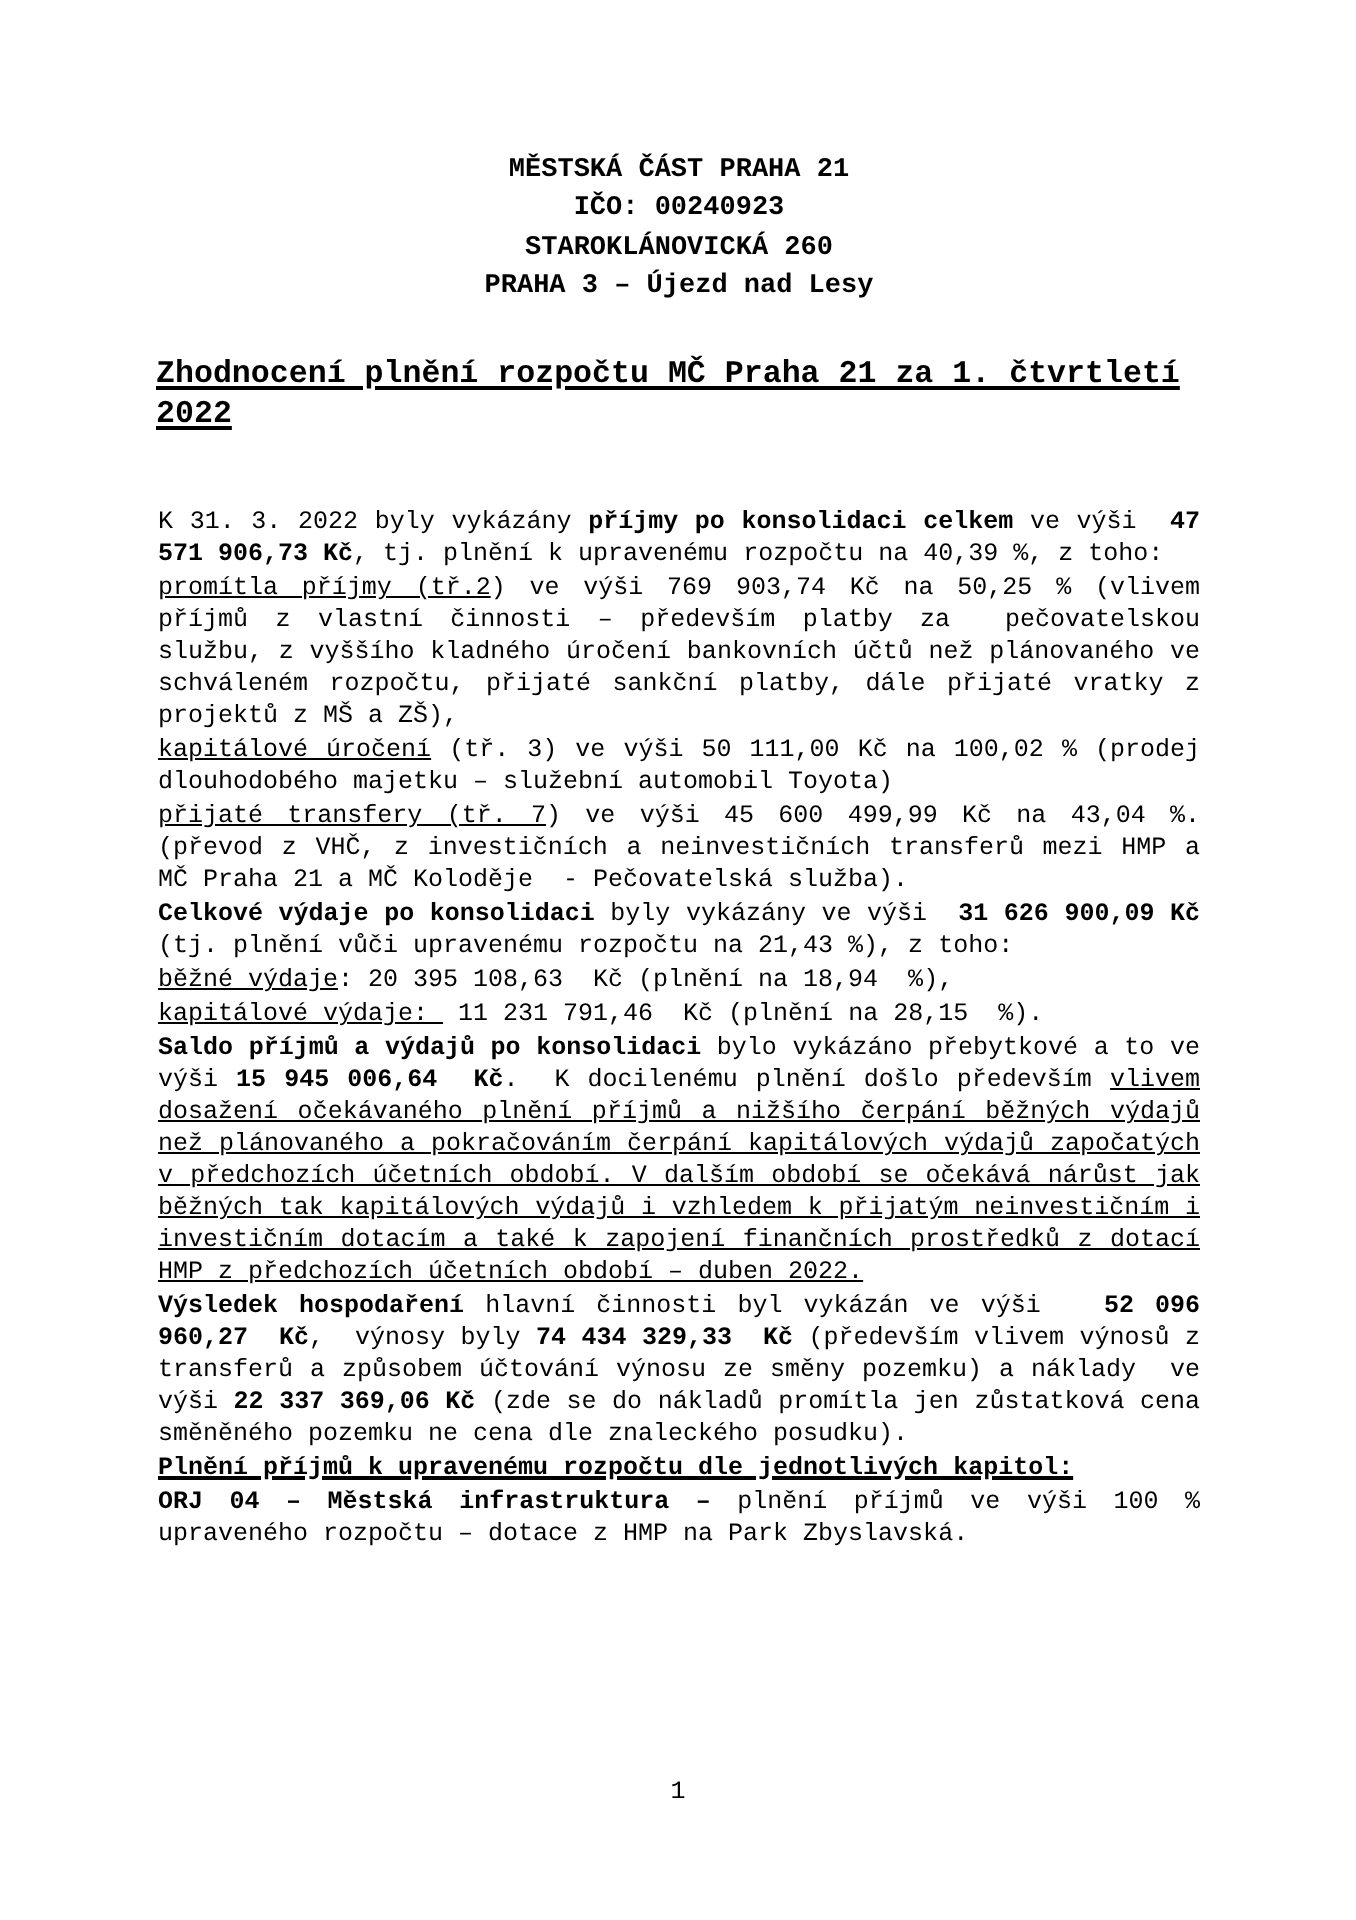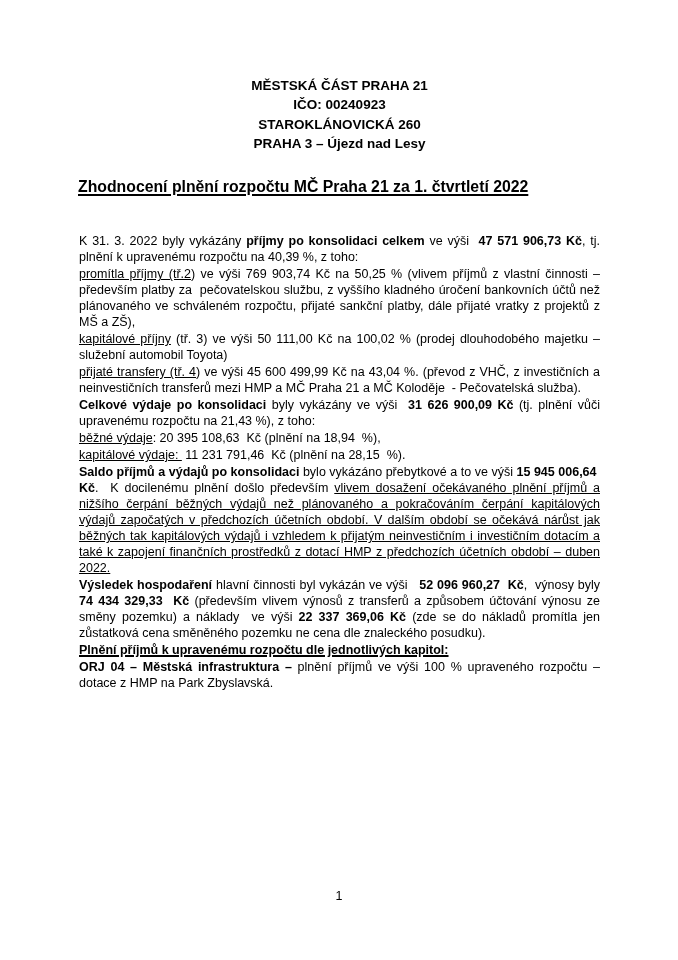--- a/index.html
+++ b/index.html
@@ -6,21 +6,21 @@
     margin: 0;
     padding: 0;
     background: #ffffff;
   }
   .page {
     position: relative;
     width: 678px;
     height: 960px;
     background: #ffffff;
     color: #000000;
-    font-family: Liberation Sans, sans-serif;
+    font-family: Liberation Mono, monospace;
     overflow: hidden;
   }
   .content {
     position: absolute;
     left: 78px;
     top: 0;
     width: 523px;
   }
   .letterhead {
     padding-top: 76px;
@@ -81,22 +81,22 @@
       <div>PRAHA 3 – Újezd nad Lesy</div>
     </div>
 
     <div class="doc-title">
       <span class="title-text">Zhodnocení plnění rozpočtu MČ Praha 21 za 1. čtvrtletí 2022</span>
     </div>
 
     <div class="body-text">
       <p><span>K 31. 3. 2022 byly vykázány </span><span class="b">příjmy po konsolidaci celkem</span><span> ve výši&nbsp; </span><span class="b">47 571 906,73 Kč</span><span>, tj. plnění k upravenému rozpočtu na 40,39 %, z toho:</span></p>
       <p><span class="u">promítla příjmy (tř.2</span><span>) ve výši 769 903,74 Kč na 50,25 % (vlivem příjmů z vlastní činnosti – především platby za&nbsp; pečovatelskou službu, z vyššího kladného úročení bankovních účtů než plánovaného ve schváleném rozpočtu, přijaté sankční platby, dále přijaté vratky z projektů z MŠ a ZŠ),</span></p>
-      <p><span class="u">kapitálové příjny</span><span> (tř. 3) ve výši 50 111,00 Kč na 100,02 % (prodej dlouhodobého majetku – služební automobil Toyota)</span></p>
-      <p><span class="u">přijaté transfery (tř. 4</span><span>) ve výši 45 600 499,99 Kč na 43,04 %. (převod z VHČ, z investičních a neinvestičních transferů mezi HMP a MČ Praha 21 a MČ Koloděje&nbsp; - Pečovatelská služba).</span></p>
+      <p><span class="u">kapitálové úročení</span><span> (tř. 3) ve výši 50 111,00 Kč na 100,02 % (prodej dlouhodobého majetku – služební automobil Toyota)</span></p>
+      <p><span class="u">přijaté transfery (tř. 7</span><span>) ve výši 45 600 499,99 Kč na 43,04 %. (převod z VHČ, z investičních a neinvestičních transferů mezi HMP a MČ Praha 21 a MČ Koloděje&nbsp; - Pečovatelská služba).</span></p>
       <p class="mt8"><span class="b">Celkové výdaje po konsolidaci</span><span> byly vykázány ve výši&nbsp; </span><span class="b">31 626 900,09 Kč</span><span> (tj. plnění vůči upravenému rozpočtu na 21,43 %), z toho:</span></p>
       <p><span class="u">běžné výdaje</span><span>: 20 395 108,63&nbsp; Kč (plnění na 18,94&nbsp; %),</span></p>
       <p><span class="u">kapitálové výdaje:&nbsp;</span><span> 11 231 791,46&nbsp; Kč (plnění na 28,15&nbsp; %).</span></p>
       <p class="mt27"><span class="b">Saldo příjmů a výdajů po konsolidaci</span><span> bylo vykázáno přebytkové a to ve výši </span><span class="b">15 945 006,64&nbsp; Kč</span><span>.&nbsp; K docilenému plnění došlo především </span><span class="u">vlivem dosažení očekávaného plnění příjmů a nižšího čerpání běžných výdajů než plánovaného a pokračováním čerpání kapitálových výdajů započatých v předchozích účetních období. V dalším období se očekává nárůst jak běžných tak kapitálových výdajů i vzhledem k přijatým neinvestičním i investičním dotacím a také k zapojení finančních prostředků z dotací HMP z předchozích účetních období – duben 2022.</span></p>
       <p class="mt16"><span class="b">Výsledek hospodaření</span><span> hlavní činnosti byl vykázán ve výši&nbsp;&nbsp; </span><span class="b">52 096 960,27&nbsp; Kč</span><span>,&nbsp; výnosy byly </span><span class="b">74 434 329,33&nbsp; Kč</span><span> (především vlivem výnosů z transferů a způsobem účtování výnosu ze směny pozemku) a náklady&nbsp; ve výši </span><span class="b">22 337 369,06 Kč</span><span> (zde se do nákladů promítla jen zůstatková cena směněného pozemku ne cena dle znaleckého posudku).</span></p>
       <p class="mt30"><span class="b u">Plnění příjmů k upravenému rozpočtu dle jednotlivých kapitol:</span></p>
       <p class="mt17"><span class="b">ORJ 04 – Městská infrastruktura –</span><span> plnění příjmů ve výši 100 % upraveného rozpočtu – dotace z HMP na Park Zbyslavská.</span></p>
     </div>
 
   </div>

